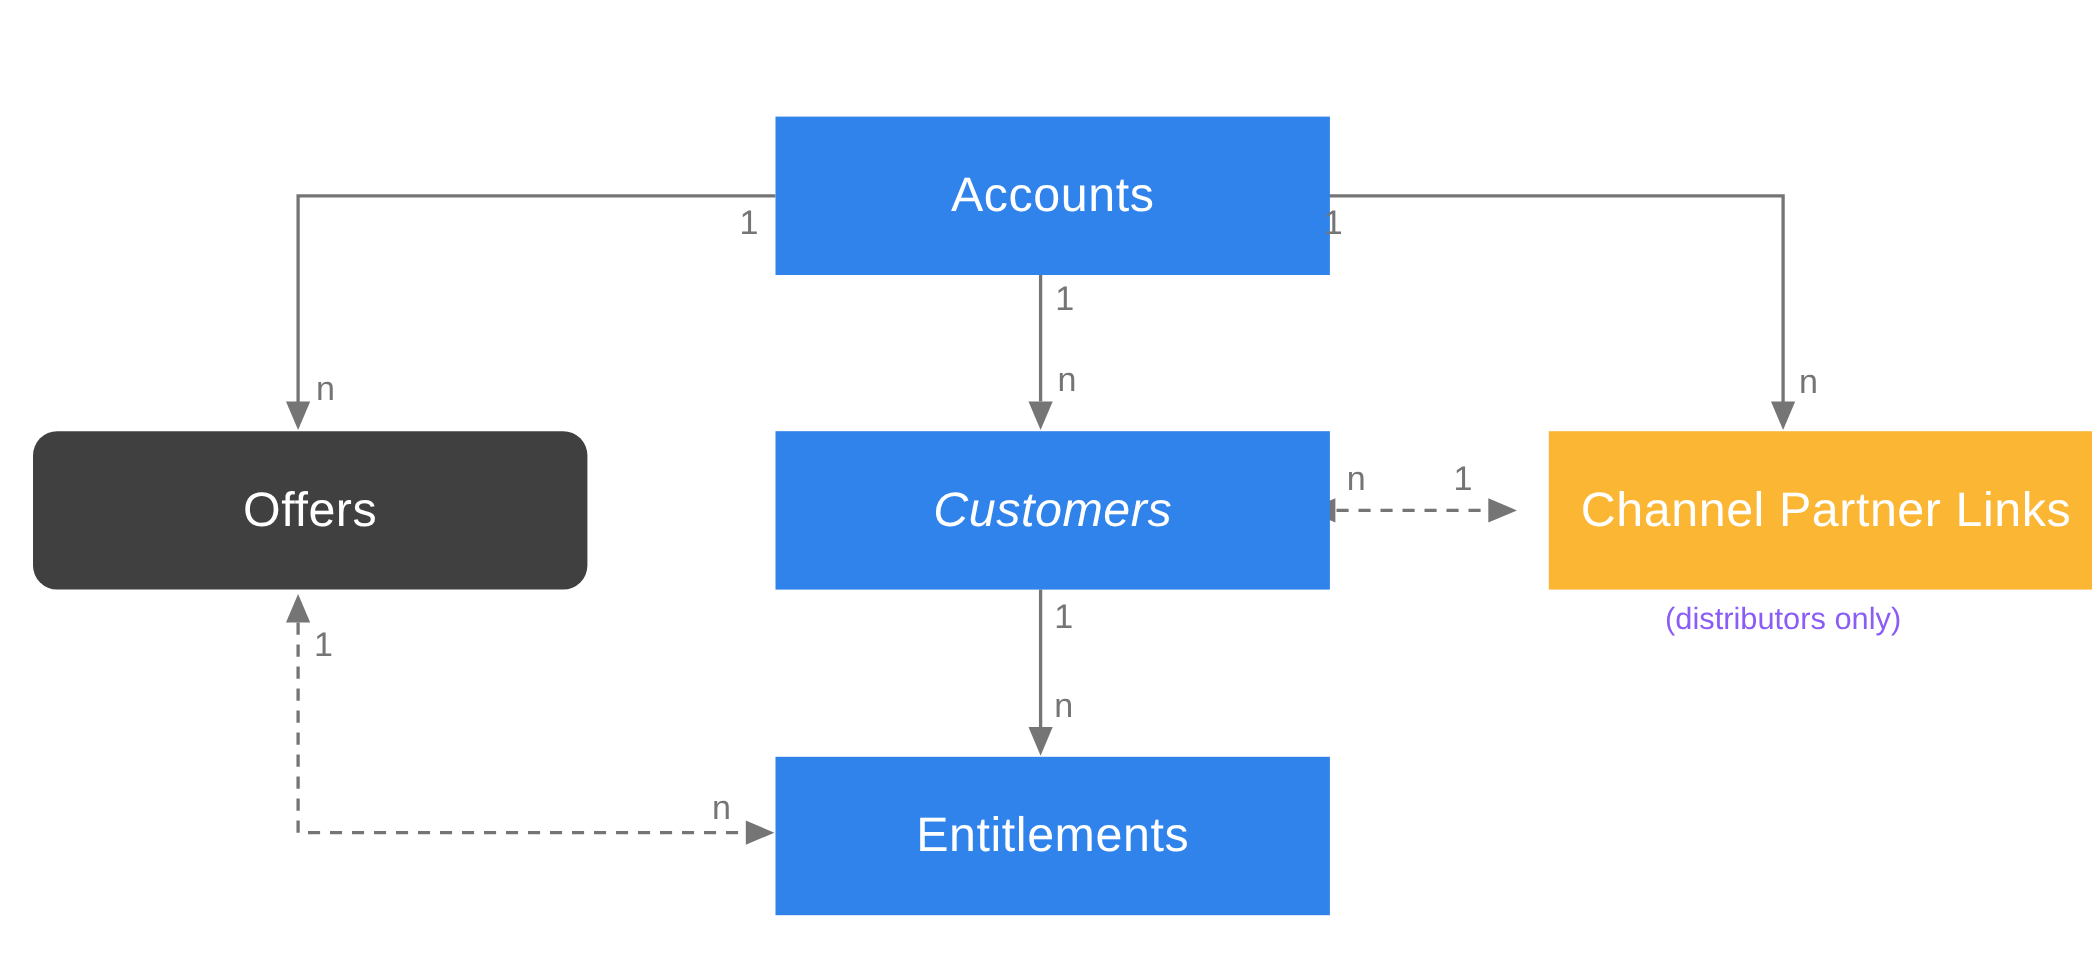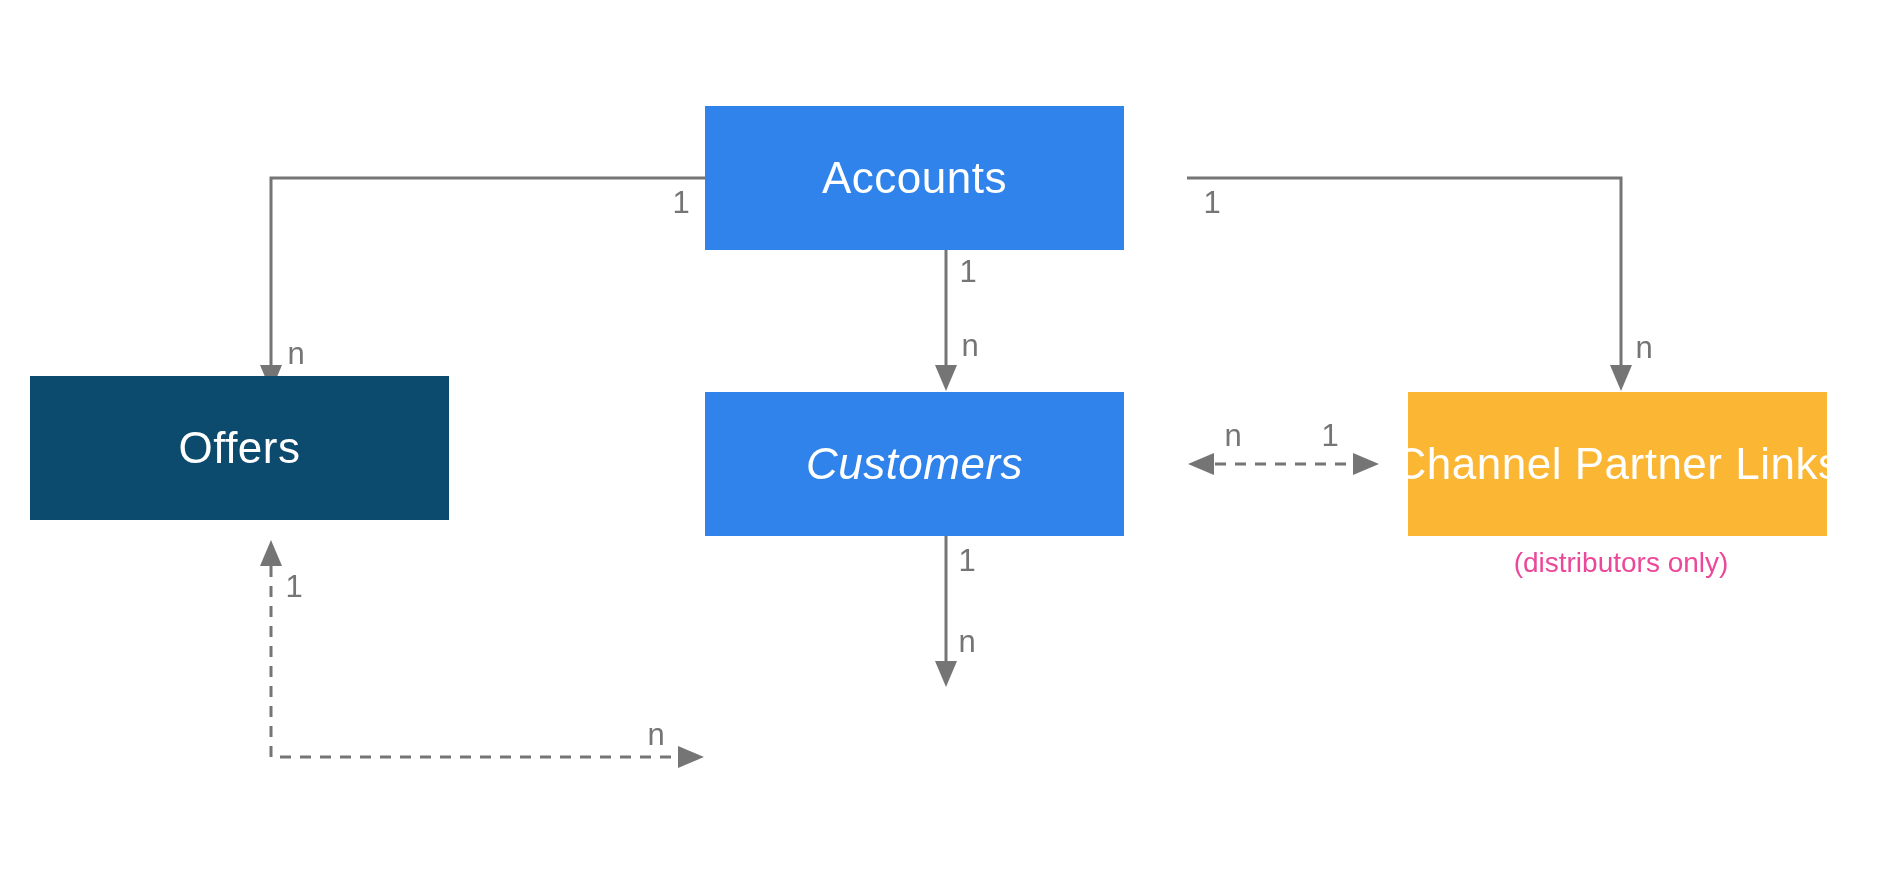--- a/index.html
+++ b/index.html
@@ -9,40 +9,40 @@
     background:#ffffff;
     font-family:"Liberation Sans", sans-serif;
     overflow:hidden;
   }
   #wires{position:absolute;left:0;top:0;width:1902px;height:890px;}
   .wire{stroke:#757575;stroke-width:3;fill:none;}
   .wire.dashed{stroke-dasharray:11 9;}
   .head{fill:#757575;stroke:none;}
   .node{
     position:absolute;
-    width:419px;height:144px;
+    width:504px;height:144px;
     display:flex;align-items:center;justify-content:center;
     color:#ffffff;
     font-size:44px;
     font-weight:400;
     letter-spacing:0.5px;
     white-space:nowrap;
   }
   .edge-label{
     position:absolute;
     transform:translate(-50%,-50%);
     color:#757575;
     font-size:31px;
     line-height:1;
     white-space:nowrap;
   }
   .note{
     position:absolute;
     transform:translate(-50%,-50%);
-    color:#ec4899;
+    color:#8b5cf6;
     font-size:28px;
     white-space:nowrap;
   }
 </style>
 </head>
 <body>
 
 <div id="canvas">
 
   <svg id="wires" viewBox="0 0 1902 890" xmlns="http://www.w3.org/2000/svg">
@@ -63,26 +63,27 @@
     <polygon class="head" points="1188,464 1214,453 1214,475"></polygon>
     <polygon class="head" points="1379,464 1353,453 1353,475"></polygon>
 
     <path class="wire dashed" d="M271 566 L271 757 L677 757"></path>
     <polygon class="head" points="271,540 260,566 282,566"></polygon>
     <polygon class="head" points="704,757 678,746 678,768"></polygon>
   </svg>
 
   <div class="node" style="left: 705px; top: 106px; background-color: rgb(47, 131, 235);">Accounts</div>
 
-  <div class="node" style="left: 30px; top: 376px; background-color: #0c4a6e;">Offers</div>
+  <div class="node" style="left: 30px; top: 392px; background-color: #404040; border-radius: 22px;">Offers</div>
 
   <div class="node" style="left: 705px; top: 392px; background-color: rgb(47, 131, 235); font-style: italic;">Customers</div>
 
   <div class="node" style="left: 1380px; top: 392px; background-color: rgb(251, 182, 52); margin-left: 28px;">Channel Partner Links</div>
 
+  <div class="node" style="left: 705px; top: 688px; background-color: rgb(47, 131, 235);">Entitlements</div>
 
   <span class="edge-label" style="left:681px;top:202px;">1</span>
   <span class="edge-label" style="left:296px;top:353px;">n</span>
 
   <span class="edge-label" style="left:968px;top:271px;">1</span>
   <span class="edge-label" style="left:970px;top:345px;">n</span>
 
   <span class="edge-label" style="left:1212px;top:202px;">1</span>
   <span class="edge-label" style="left:1644px;top:347px;">n</span>
 

